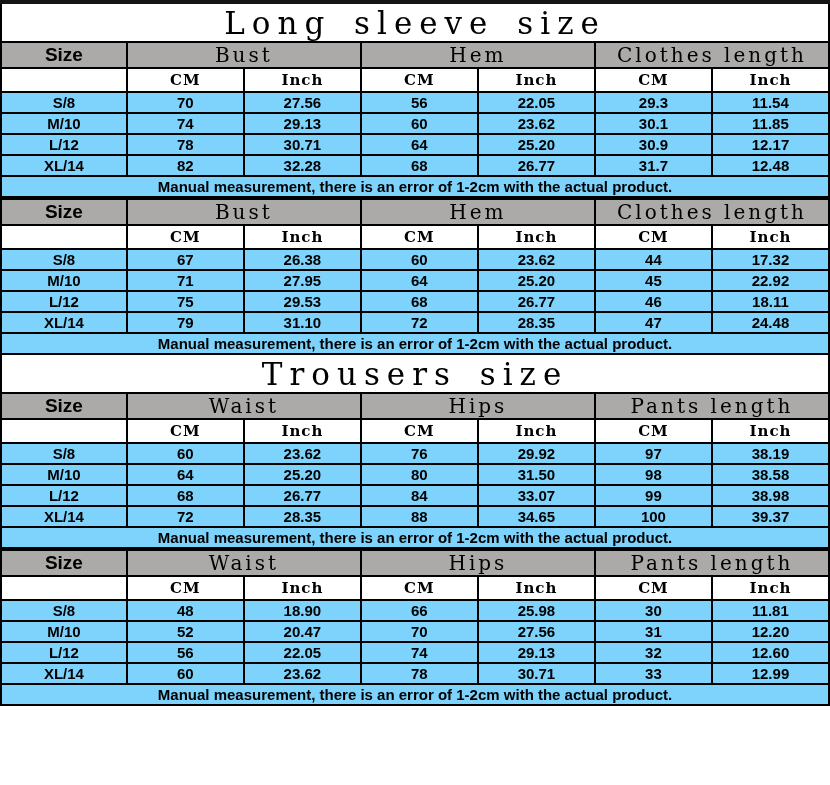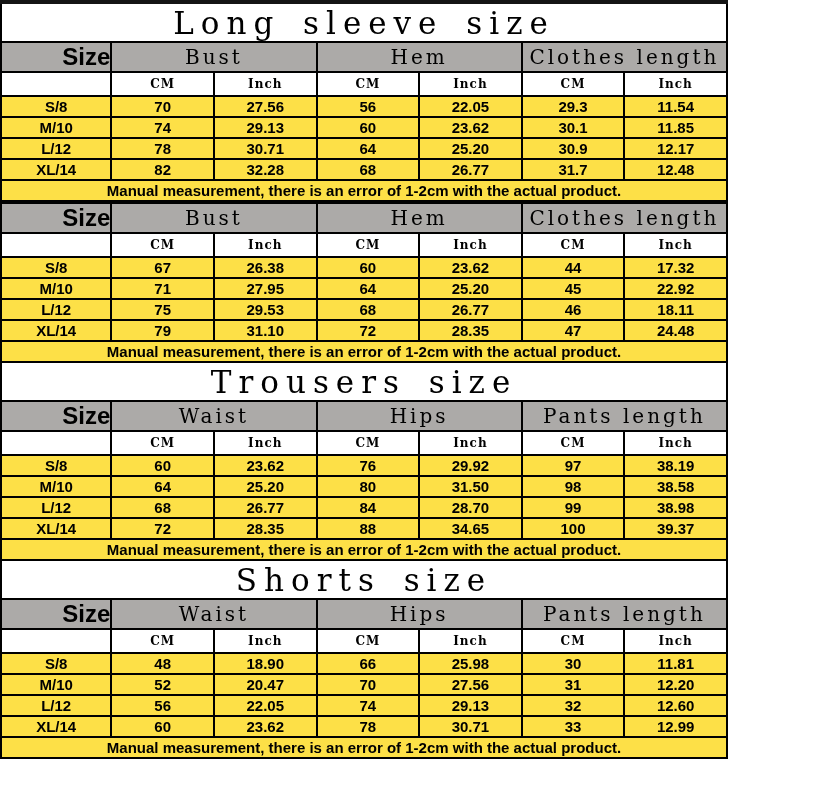--- a/index.html
+++ b/index.html
@@ -1,18 +1,18 @@
 <!DOCTYPE html>
 <html><head>
 <meta charset="utf-8">
 <style>
   html, body { margin: 0; padding: 0; background: #ffffff; }
   .sheet {
-    width: 728px;
-    background: #fde047;
+    width: 830px;
+    background: #7dd3fc;
     font-family: "Liberation Sans", sans-serif;
     color: #000;
   }
   .top-bar {
     height: 4px;
     background: #141414;
   }
   .band {
     margin: 0;
     height: 37px;
@@ -47,30 +47,29 @@
     background: #acaaa8;
     height: 24px;
     font-family: "DejaVu Serif", serif;
     font-weight: 500;
     font-size: 20px;
     letter-spacing: 3px;
   }
   tr.ghead th.size-h {
     font-family: "Liberation Sans", sans-serif;
     font-weight: bold;
-    font-size: 24px;
+    font-size: 19px;
     letter-spacing: 0;
-    text-align: right;
   }
   tr.uhead th {
     height: 22px;
     background: #ffffff;
     font-family: "DejaVu Serif", serif;
     font-weight: bold;
-    font-size: 12px;
+    font-size: 15px;
     letter-spacing: 1px;
   }
   tbody td {
     height: 19px;
     font-weight: bold;
     font-size: 15px;
   }
   tbody td.sz { font-size: 15px; }
   tfoot td {
     height: 19px;
@@ -280,21 +279,21 @@
           <td>80</td>
           <td>31.50</td>
           <td>98</td>
           <td>38.58</td>
         </tr>
         <tr>
           <td class="sz">L/12</td>
           <td>68</td>
           <td>26.77</td>
           <td>84</td>
-          <td>28.70</td>
+          <td>33.07</td>
           <td>99</td>
           <td>38.98</td>
         </tr>
         <tr>
           <td class="sz">XL/14</td>
           <td>72</td>
           <td>28.35</td>
           <td>88</td>
           <td>34.65</td>
           <td>100</td>
@@ -303,21 +302,20 @@
       </tbody>
       <tfoot>
         <tr>
           <td colspan="7">Manual measurement, there is an error of 1-2cm with the actual product.</td>
         </tr>
       </tfoot>
     </table>
   </section>
 
   <section>
-    <h2 class="band">Shorts size</h2>
     <table class="grid">
       <colgroup>
         <col class="c-size">
           <col class="c-val">
           <col class="c-val">
           <col class="c-val">
           <col class="c-val">
           <col class="c-val">
           <col class="c-val">
       </colgroup>

